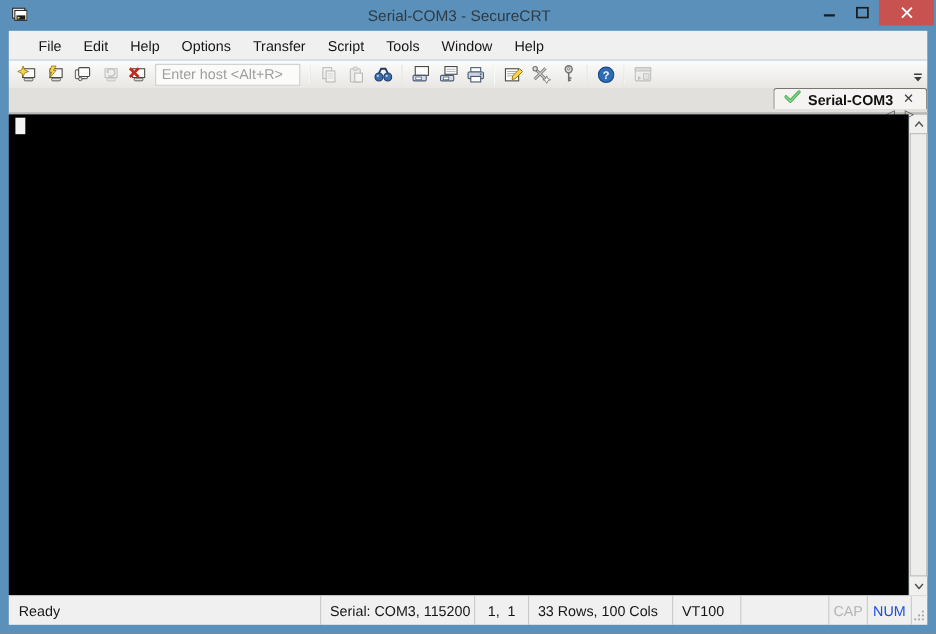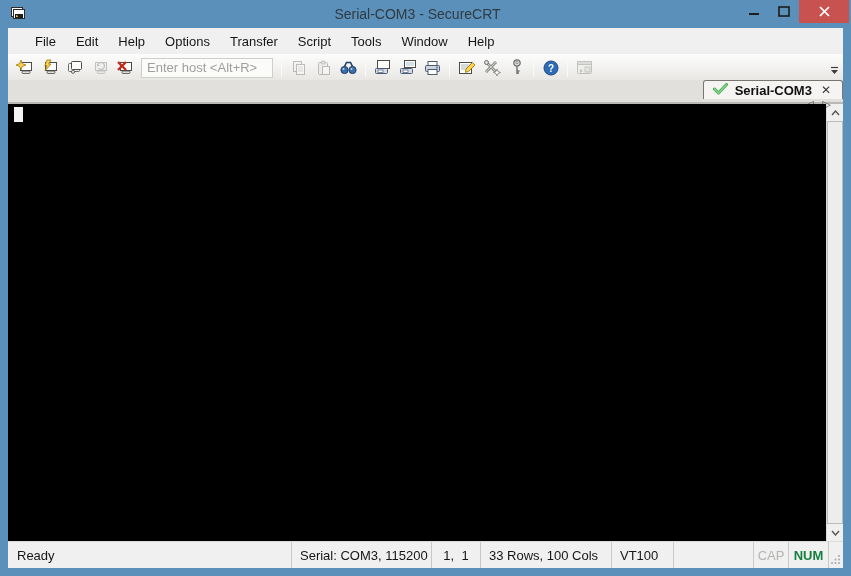--- a/index.html
+++ b/index.html
@@ -53,21 +53,21 @@
   .statusbar{margin:0 8px;height:27px;background:#f0f0f0;border-top:1px solid #dadad7;display:flex;align-items:stretch;
     font-size:13px;color:#161616;}
   .seg{display:flex;align-items:center;border-right:1px solid #c9c8c5;padding:0 8px;white-space:pre;}
   .seg.first{flex:1;border-right:none;padding-left:9px;}
   .seg.serial{width:141px;justify-content:flex-start;border-left:1px solid #c9c8c5;margin-left:24px;}
   .seg.pos{width:49px;justify-content:center;}
   .seg.size{width:131px;justify-content:flex-start;}
   .seg.emu{width:62px;justify-content:flex-start;}
   .seg.blank{width:80px;}
   .seg.cap{width:35px;justify-content:center;color:#b4b4b2;}
-  .seg.num{width:40px;justify-content:center;color:#15803d;font-weight:bold;}
+  .seg.num{width:40px;justify-content:center;color:#1d4ed8;}
   .grip{width:14px;display:flex;align-items:flex-end;justify-content:flex-end;padding:0 2px 3px 0;border-right:none;}
 </style>
 </head>
 <body>
 
 <div class="window">
 
   <div class="titlebar">
     <div class="app-icon">
       <svg width="16" height="16" viewBox="0 0 16 16">

